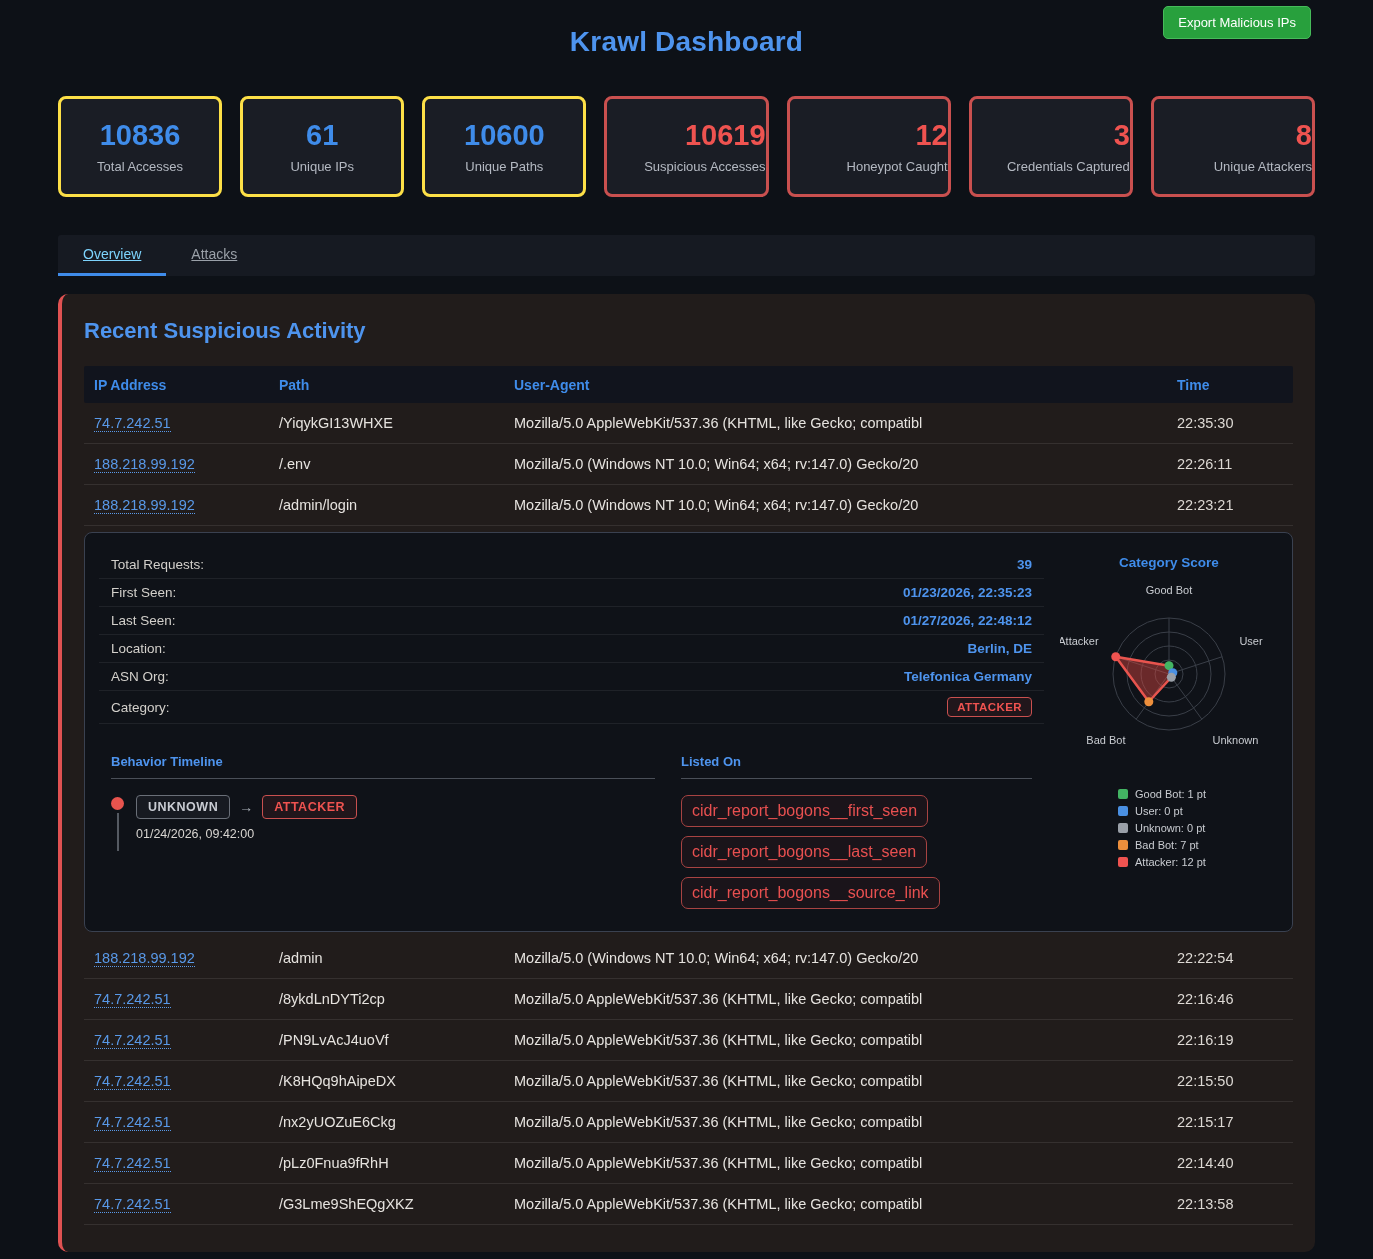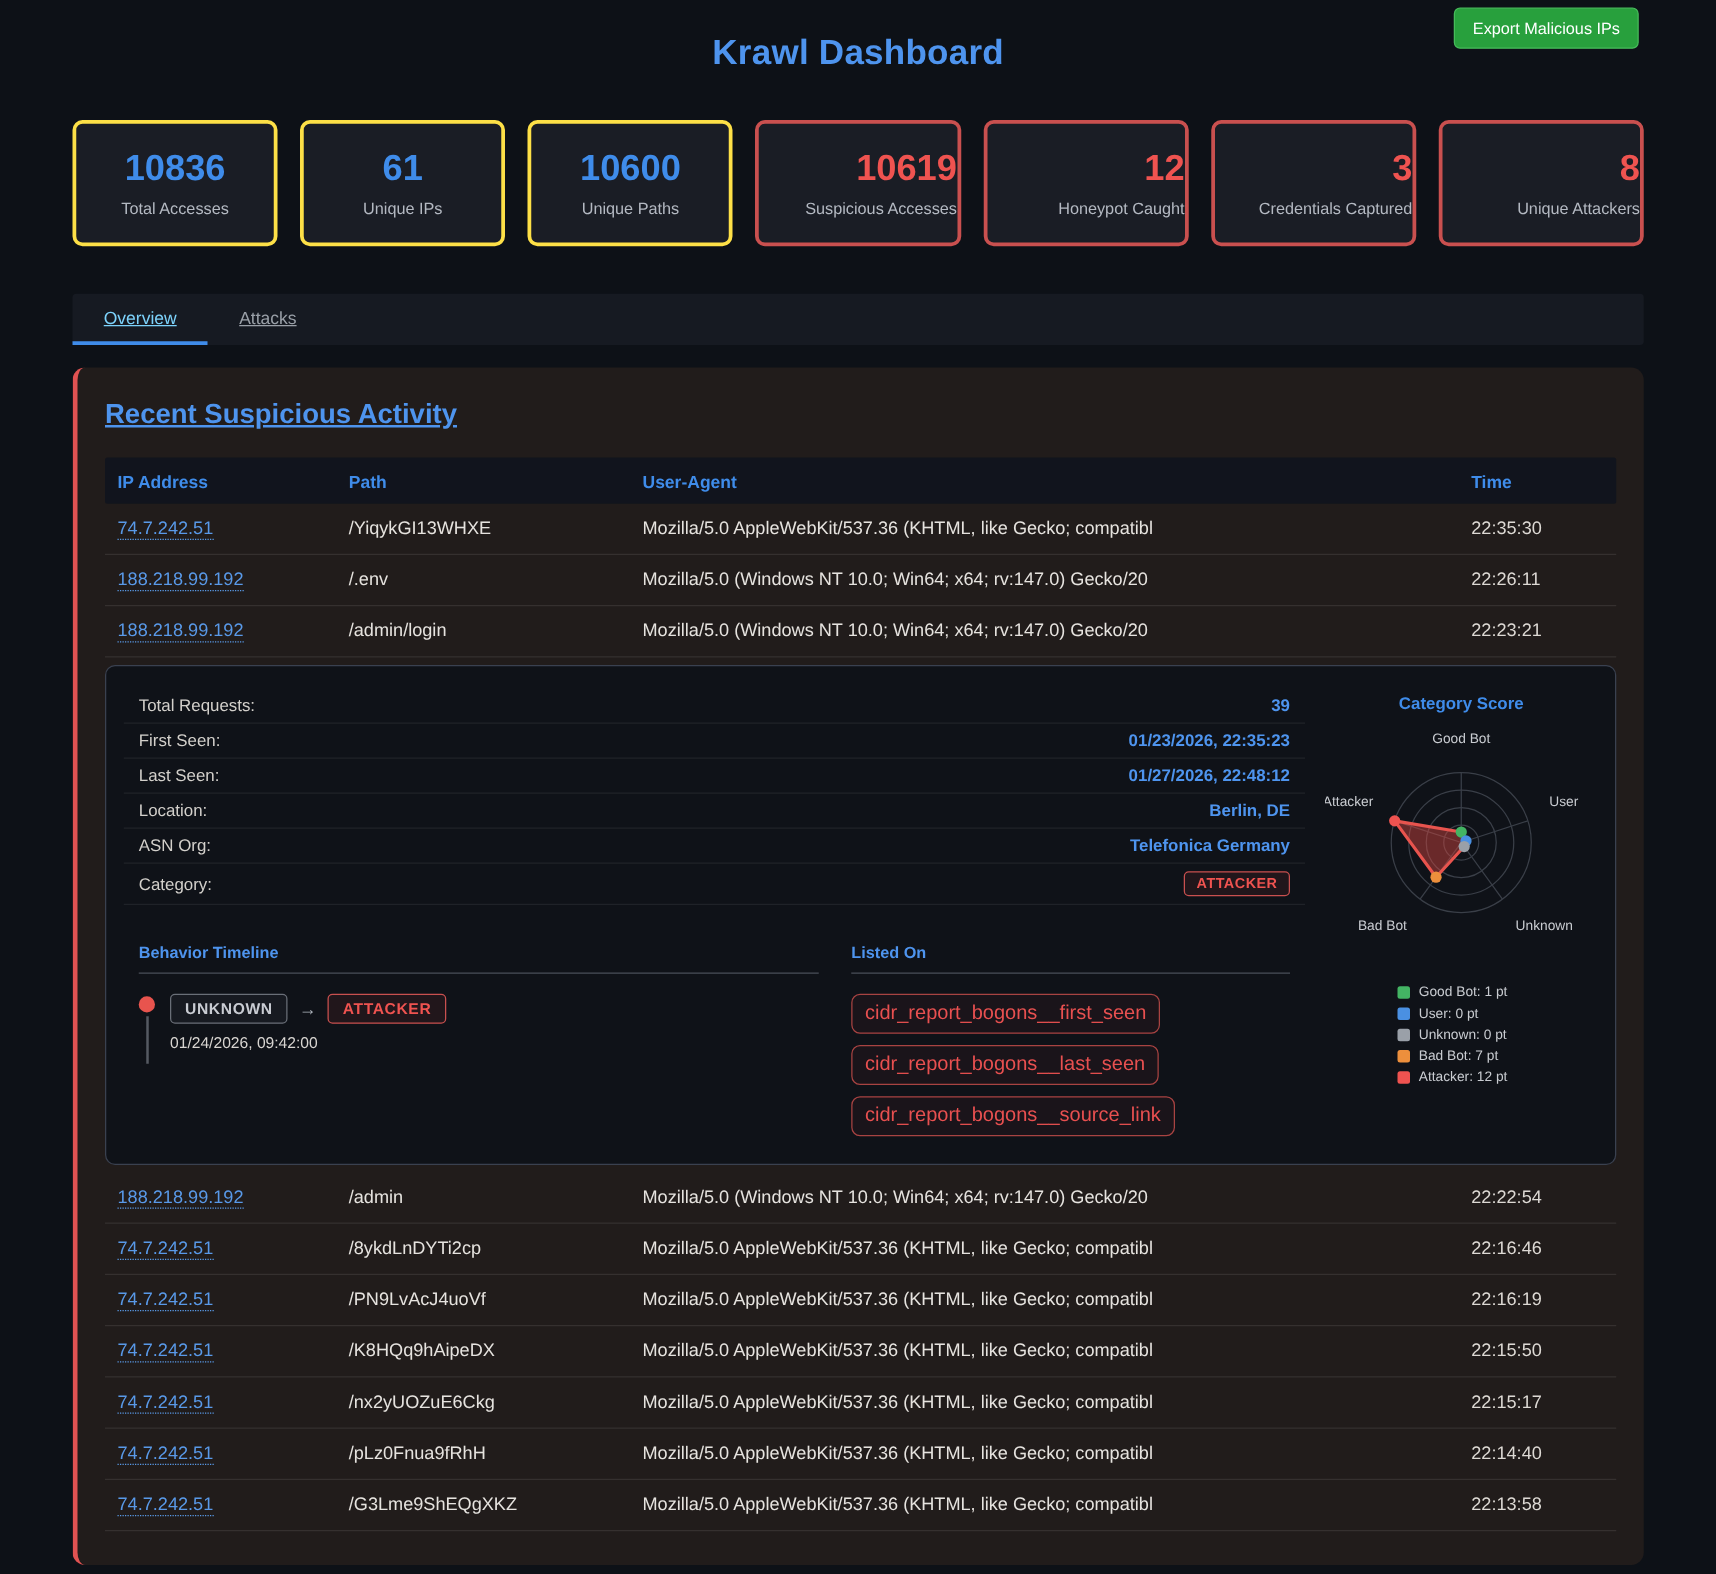--- a/index.html
+++ b/index.html
@@ -25,21 +25,21 @@
 
   
   .tabbar { margin-top:38px; height:41px; background:#161a22; border-radius:3px; display:flex; align-items:stretch; }
   .tab { padding:0 25px; display:flex; align-items:center; font-size:14px; color:#9aa0a8;
          text-decoration:underline; border-bottom:3px solid transparent; cursor:pointer; }
   .tab.active { color:#7dd3fc; border-bottom-color:#3f8cea; }
 
   
   .panel { margin-top:18px; background:#211c1b; border-left:4px solid #e05252; border-radius:10px;
            padding:24px 22px 14px 22px; height:958px; }
-  .panel-title { color:#4e94ee; font-size:22px; font-weight:bold; margin-bottom:22px;text-decoration:underline; }
+  .panel-title { color:#4e94ee; font-size:22px; font-weight:bold; margin-bottom:22px; }
 
   
   .tbl { width:100%; }
   .tbl-head { display:grid; grid-template-columns:185px 235px 1fr 106px; background:#11141d;
               height:37px; align-items:center; padding:0 10px; border-radius:2px; }
   .tbl-head > div { color:#3f8cea; font-size:14px; font-weight:bold; }
   .tbl-row { display:grid; grid-template-columns:185px 235px 1fr 106px; height:41px; align-items:center;
              padding:0 10px; border-bottom:1px solid rgba(255,255,255,0.09); font-size:14.5px; cursor:pointer; }
   .ip-link { color:#5999e8; text-decoration:none; border-bottom:1px dotted #5999e8; cursor:pointer; }
   .cell-path, .cell-ua { color:#e6e3df; }

